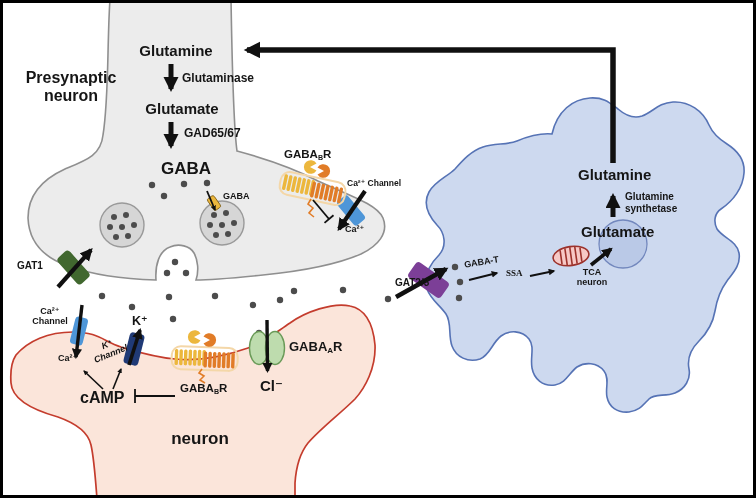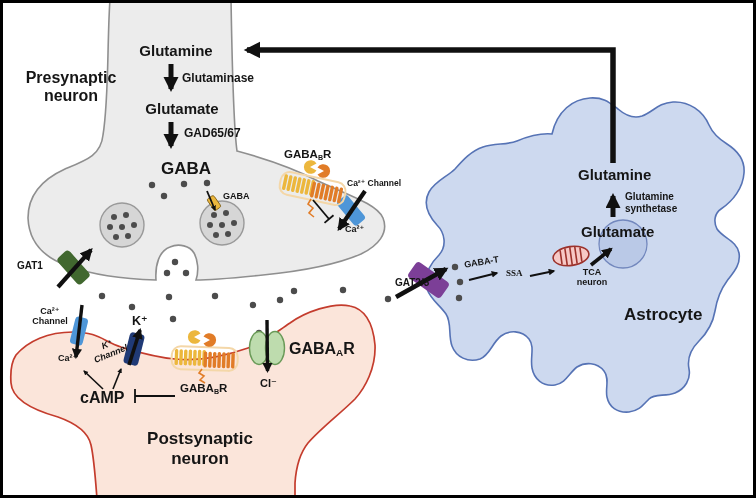--- a/index.html
+++ b/index.html
@@ -234,37 +234,35 @@
   <div class="lbl" style="left:129px;top:311px;font-size:12.5px;">K⁺</div>
   <div class="lbl tiny center rot-kch" style="left:84px;top:336px;width:44px;">
     <span class="line">K⁺</span>
     <span class="line">Channel</span>
   </div>
   <div class="lbl" style="left:77px;top:386px;font-size:16px;">cAMP</div>
 
   <div class="lbl" style="left:177px;top:379px;font-size:11.5px;">
     <span>GABA</span><span class="rsub">B</span><span>R</span>
   </div>
-  <div class="lbl" style="left:286px;top:337px;font-size:16px;text-align:right;">
+  <div class="lbl" style="left:286px;top:337px;font-size:13px;text-align:right;">
     <span>GABA</span><span class="rsub">A</span><span>R</span>
   </div>
-  <div class="lbl" style="left:257px;top:374px;font-size:11px;">Cl⁻</div>
+  <div class="lbl" style="left:257px;top:374px;font-size:15px;">Cl⁻</div>
 
   <div class="lbl huge center" style="left:126px;top:426px;width:142px;">
-    <span class="line">Postsynaptic</span>
     <span class="line">neuron</span>
   </div>
 
   <div class="lbl sm" style="left:392px;top:257px;margin-top:17px;">GAT2/3</div>
   <div class="lbl tiny rot-gabat" style="left:461px;top:254px;">GABA-T</div>
   <div class="lbl tiny" style="left:503px;top:265px;font-family:Liberation Serif, serif;">SSA</div>
   <div class="lbl tiny center" style="left:571px;top:264px;width:36px;">
     <span class="line">TCA</span>
     <span class="line">neuron</span>
   </div>
   <div class="lbl med" style="left:578px;top:220px;">Glutamate</div>
   <div class="lbl sm" style="left:622px;top:188px;">
     <span class="line">Glutamine</span>
     <span class="line">synthetase</span>
   </div>
   <div class="lbl med" style="left:575px;top:163px;">Glutamine</div>
-  <div class="lbl huge" style="left:621px;top:302px;">Astrocyte</div>
 </div>
 
 </body></html>

